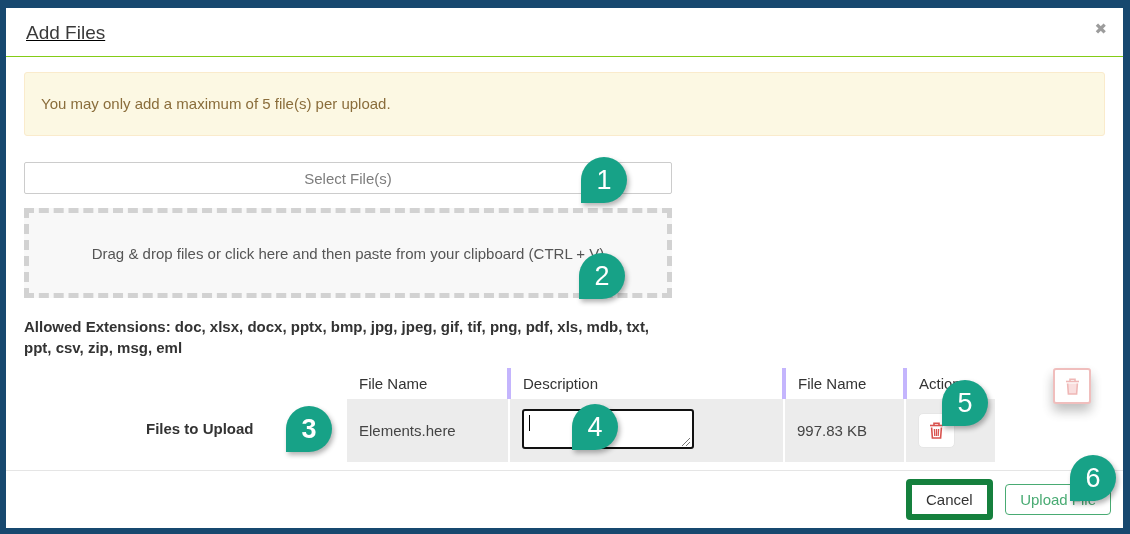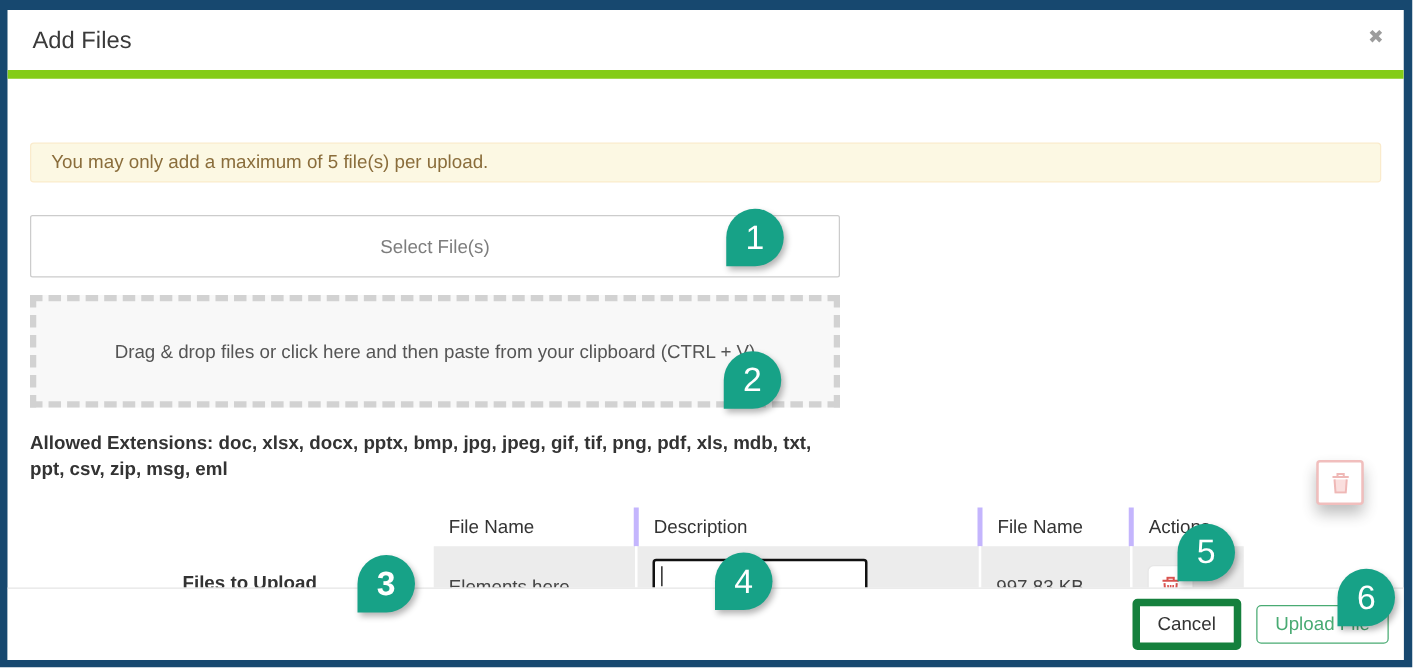--- a/index.html
+++ b/index.html
@@ -13,70 +13,70 @@
     width:1130px; height:534px;
     background:#fff;
     border:6px solid #17486f;
     border-top-width:8px;
     border-right-width:7px;
     overflow:hidden;
   }
   
   .modal-header {
     padding:14px 20px 12px 20px;
-    border-bottom:7px solid #84cc16;
-    position:relative;
+    border-bottom:1px solid #84cc16;
+    position:relative;
+    text-decoration:underline;
   }
   .modal-title { font-size:19px; font-weight:400; color:#3a3a3a; }
   .close-btn {
     position:absolute; top:12px; right:16px;
     background:none; border:none; cursor:pointer;
     color:#9c9c9c; font-size:15px; font-weight:bold;
     font-family:"DejaVu Sans", sans-serif;
   }
   
   .modal-body { padding:15px 18px 0 18px; }
   .alert-warning {
     background:#fcf8e3; border:1px solid #faebcc; border-radius:3px;
     color:#8a6d3b; font-size:15px;
-    padding:5px 16px; line-height:20px;
+    padding:21px 16px; line-height:20px;
     margin-bottom:26px;
-    margin-top:36px;
   }
   .form-row { display:flex; }
   .label-col {
     width:323px; flex:0 0 323px;
     padding-left:122px;
     font-size:15px; font-weight:bold; color:#333;
     position:relative;
   }
   .label-col.select-row-label { padding-top:98px; }
   .label-col.files-row-label  { padding-top:52px; }
   .control-col { width:648px; flex:0 0 648px; }
 
   .select-files-btn {
     position:relative;
-    width:100%; height:50px;
+    width:100%; height:32px;
     background:#fff; border:1px solid #ccc; border-radius:2px;
     color:#7d7d7d; font-size:15px; text-align:center; cursor:pointer;
     font-family:"Liberation Sans", sans-serif;
     margin-bottom:14px;
   }
   .dropzone {
     position:relative;
     width:100%; height:90px;
     background:#f8f8f8;
     border:5px dashed #d2d2d2;
     display:flex; align-items:center; justify-content:center;
     color:#555; font-size:15px; cursor:pointer;
     margin-bottom:18px;
   }
   .allowed-ext {
     font-size:15px; font-weight:bold; color:#333;
-    line-height:21px; margin-bottom:20px;
+    line-height:21px; margin-bottom:10px;
   }
 
   
   .files-table { width:648px; border-collapse:collapse; table-layout:fixed; }
   .files-table col.c1 { width:162px; }
   .files-table col.c2 { width:275px; }
   .files-table col.c3 { width:121px; }
   .files-table col.c4 { width:90px;  }
   .files-table th {
     font-size:15px; font-weight:400; color:#333; text-align:left;

